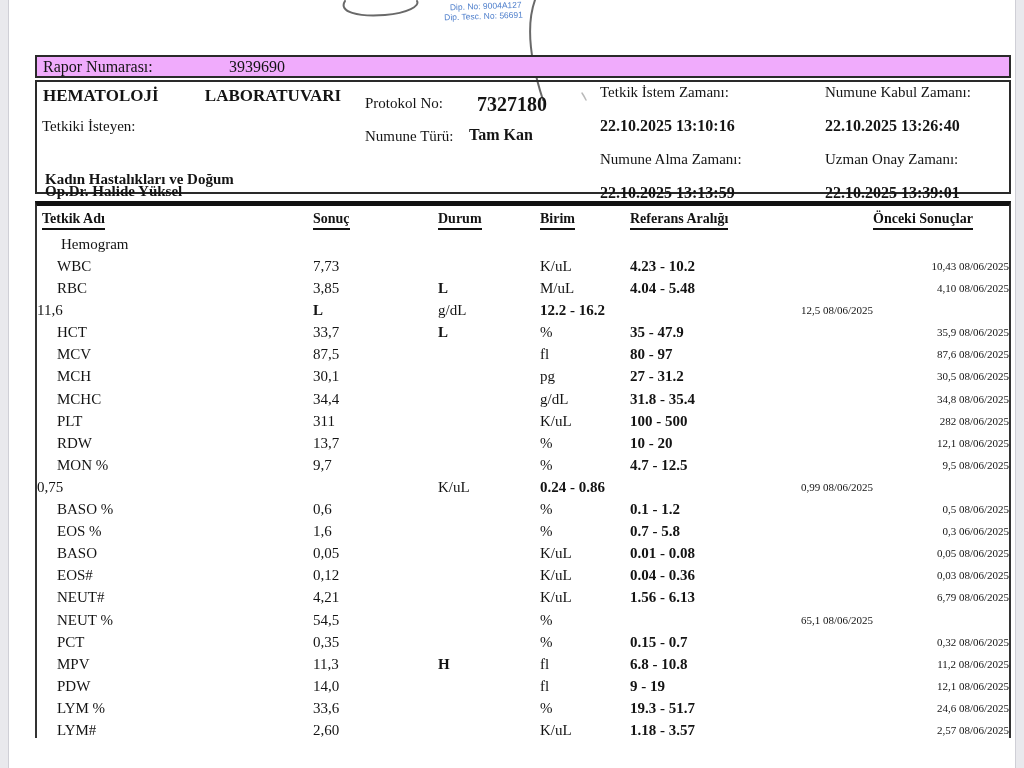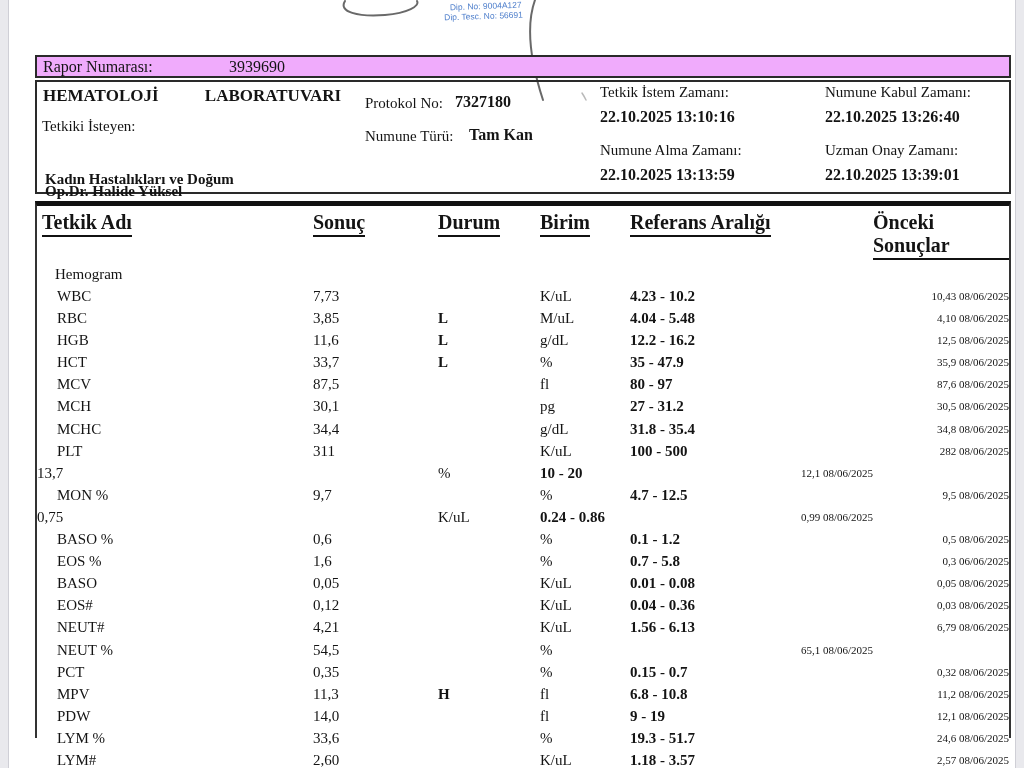--- a/index.html
+++ b/index.html
@@ -33,41 +33,41 @@
   .header-box{
     position:absolute;left:35px;top:80px;width:972px;height:110px;
     border:2px solid #2a2a2a;font-size:15px;
   }
   .hb{position:absolute;white-space:nowrap;}
   .lab-title{left:6px;top:4px;font-size:17px;font-weight:bold;word-spacing:42px;}
   .req-label{left:5px;top:36px;}
   .req-name{left:8px;top:57px;font-weight:bold;margin-top:44px;}
   .dept{left:8px;top:89px;font-weight:bold;}
   .proto-label{left:328px;top:13px;}
-  .proto-value{left:418px;top:11px;font-weight:bold;font-size:16px;}
+  .proto-value{left:440px;top:11px;font-weight:bold;font-size:20px;}
   .sample-label{left:328px;top:46px;}
   .sample-value{left:432px;top:44px;font-weight:bold;font-size:16px;}
   .times{position:absolute;left:563px;top:2px;width:405px;display:grid;
     grid-template-columns:225px 1fr;grid-row-gap:16px;}
   .time-cell .t-label{font-size:15px;}
-  .time-cell .t-value{font-weight:bold;font-size:16px;margin-top:7px;}
+  .time-cell .t-value{font-weight:bold;font-size:16px;margin-top:16px;}
 
   
   .lab-table{
     position:absolute;left:35px;top:201px;width:976px;height:537px;
     box-sizing:border-box;border-top:5px solid #111;
     border-left:2px solid #333;border-right:2px solid #333;
   }
   .t-head,.t-row{
     display:grid;grid-template-columns:276px 125px 102px 90px 243px 1fr;
   }
-  .t-head{padding-top:5px;font-weight:bold;font-size:20px;}
+  .t-head{padding-top:5px;font-weight:bold;font-size:14px;}
   .t-head .hcell:first-child{padding-left:5px;}
   .t-head .hu{display:inline-block;border-bottom:2px solid #111;padding-bottom:1px;}
-  .t-group{padding-left:18px;font-size:15px;height:25px;line-height:28px;}
+  .t-group{padding-left:24px;font-size:15px;height:25px;line-height:28px;}
   .t-row{height:22.1px;line-height:22px;font-size:15px;}
   .c.name{padding-left:20px;}
   .c.flag{font-weight:bold;}
   .c.range{font-weight:bold;}
   .c.prev{font-size:11px;line-height:23px;text-align:right;}
 </style>
 </head>
 <body>
 
 <div class="edge left"></div>
@@ -141,21 +141,20 @@
     </div>
       <div class="t-row">
       <div class="c name">RBC</div>
       <div class="c result">3,85</div>
       <div class="c flag">L</div>
       <div class="c unit">M/uL</div>
       <div class="c range">4.04 - 5.48</div>
       <div class="c prev">4,10 08/06/2025</div>
     </div>
       <div class="t-row">
-      <div class="c name">HGB</div>
       <div class="c result">11,6</div>
       <div class="c flag">L</div>
       <div class="c unit">g/dL</div>
       <div class="c range">12.2 - 16.2</div>
       <div class="c prev">12,5 08/06/2025</div>
     </div>
       <div class="t-row">
       <div class="c name">HCT</div>
       <div class="c result">33,7</div>
       <div class="c flag">L</div>
@@ -189,20 +188,21 @@
     </div>
       <div class="t-row">
       <div class="c name">PLT</div>
       <div class="c result">311</div>
       <div class="c flag"></div>
       <div class="c unit">K/uL</div>
       <div class="c range">100 - 500</div>
       <div class="c prev">282 08/06/2025</div>
     </div>
       <div class="t-row">
+      <div class="c name">RDW</div>
       <div class="c result">13,7</div>
       <div class="c flag"></div>
       <div class="c unit">%</div>
       <div class="c range">10 - 20</div>
       <div class="c prev">12,1 08/06/2025</div>
     </div>
       <div class="t-row">
       <div class="c name">MON %</div>
       <div class="c result">9,7</div>
       <div class="c flag"></div>

